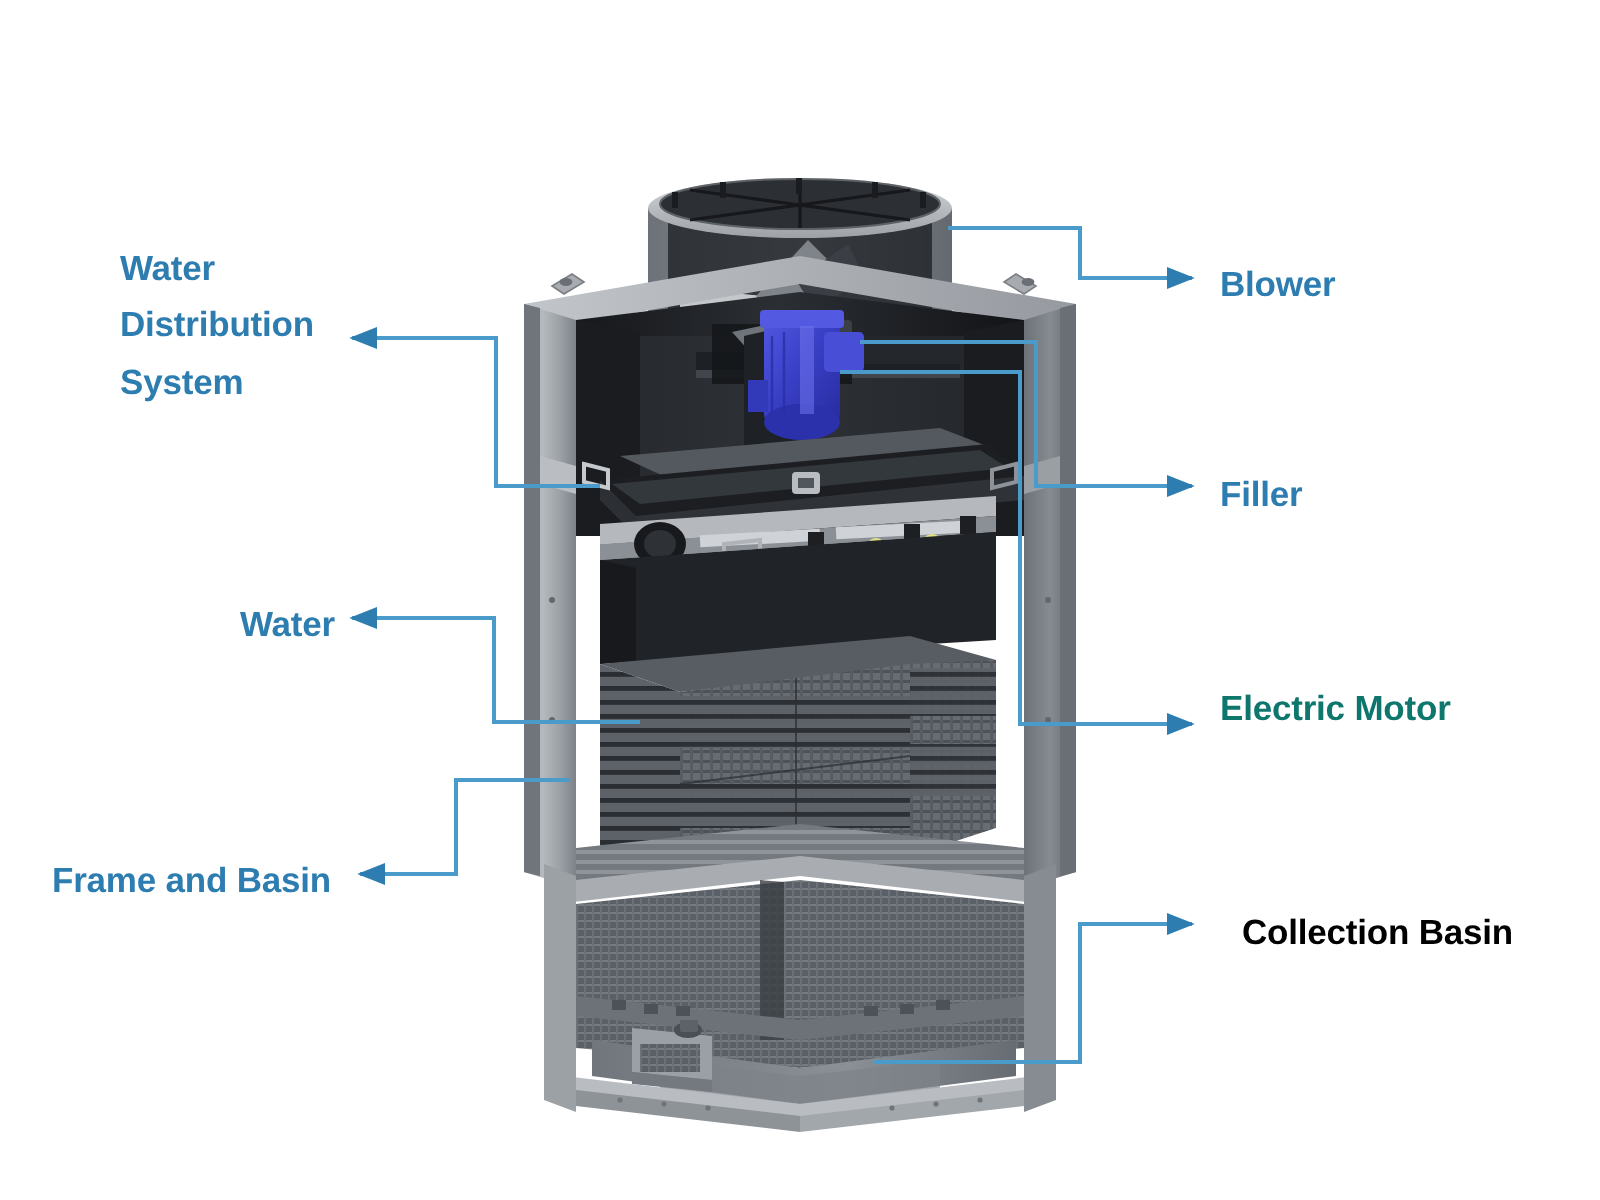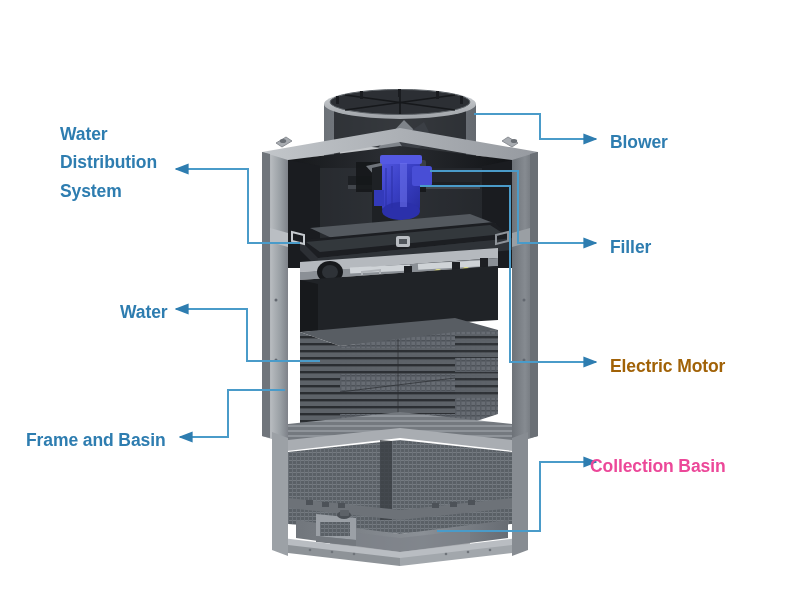--- a/index.html
+++ b/index.html
@@ -361,18 +361,18 @@
       </g>
   </svg>
 
   <div id="label-layer">
       <div class="label left" style="left: 60px; top: 120px; color: rgb(46, 125, 176);">Water
 Distribution
 System</div>
       <div class="label right" style="left: 610px; top: 128px; color: rgb(46, 125, 176);">Blower</div>
       <div class="label right" style="left: 610px; top: 233px; color: rgb(46, 125, 176);">Filler</div>
       <div class="label left" style="left: 120px; top: 298px; color: rgb(46, 125, 176);">Water</div>
-      <div class="label right" style="left: 610px; top: 352px; color: #a16207;">Electric Motor</div>
+      <div class="label right" style="left: 610px; top: 340px; color: #0f766e;">Electric Motor</div>
       <div class="label left" style="left: 26px; top: 426px; color: rgb(46, 125, 176);">Frame and Basin</div>
-      <div class="label right" style="left: 590px; top: 452px; color: #ec4899;">Collection Basin</div>
+      <div class="label right" style="left: 621px; top: 452px; color: #000000;">Collection Basin</div>
     </div>
 
 </div>
 
 </body></html>

